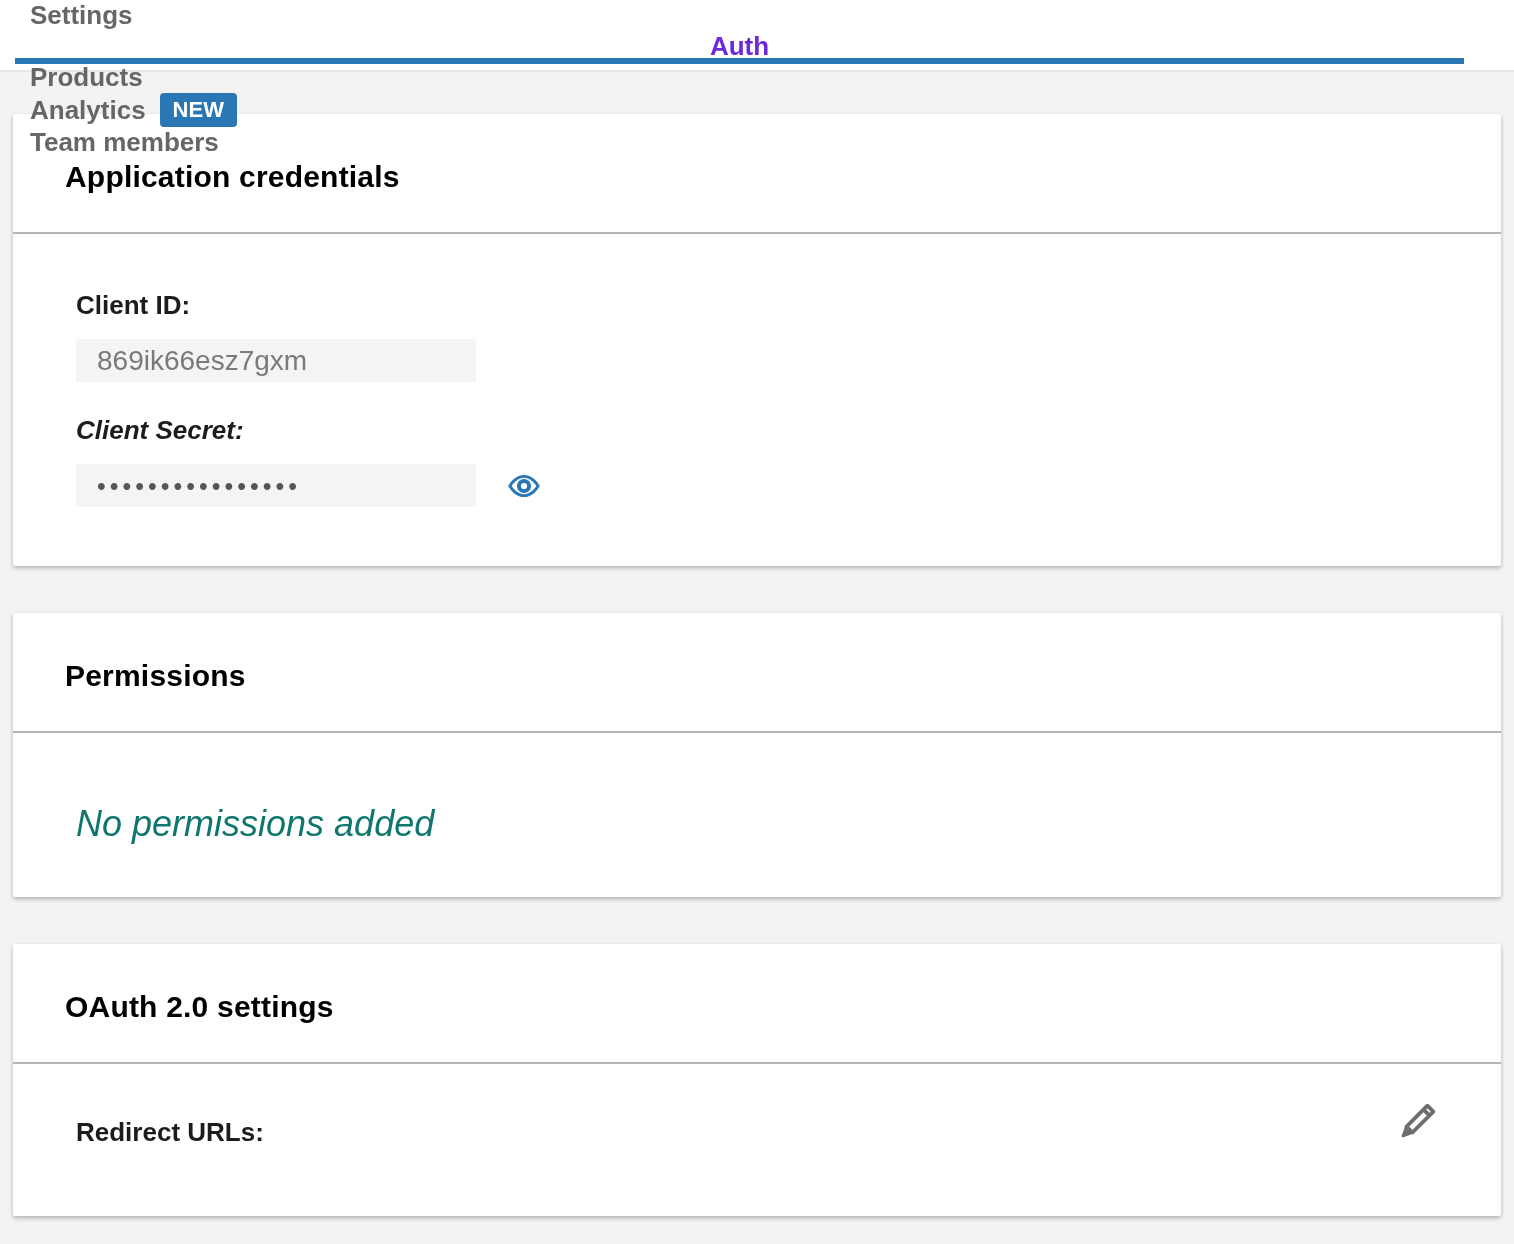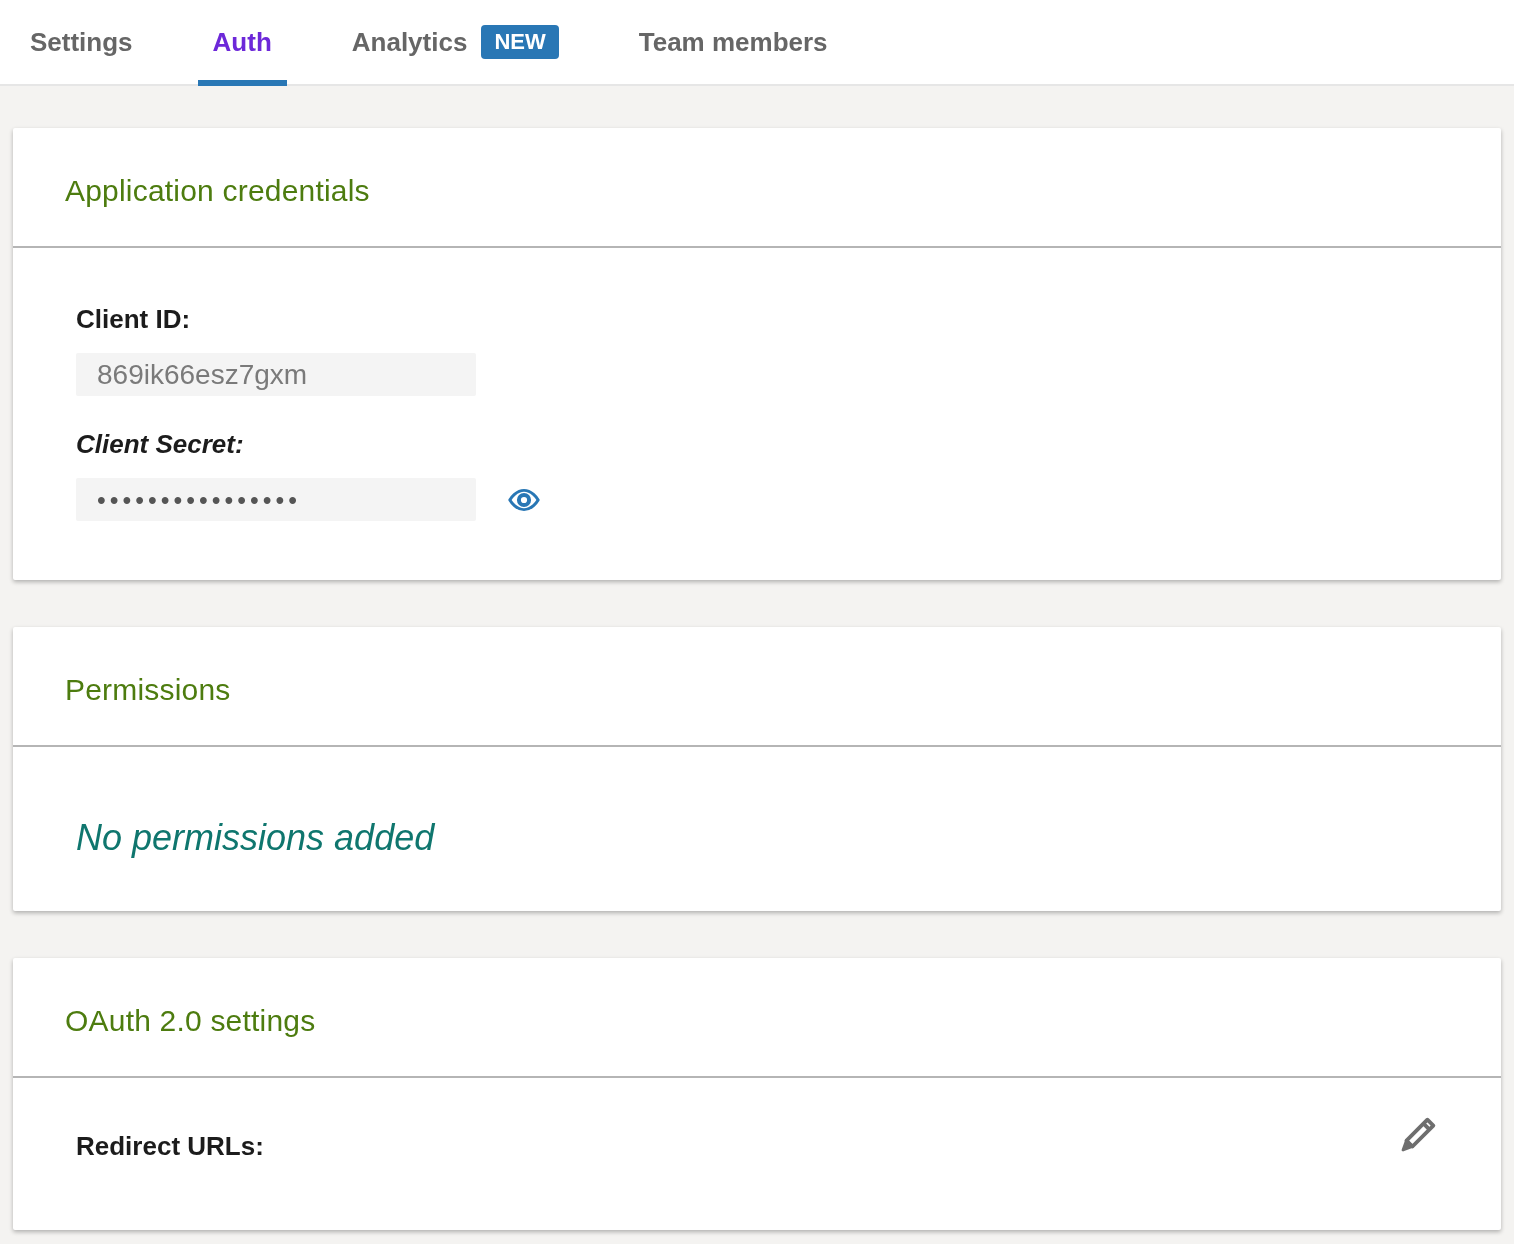--- a/index.html
+++ b/index.html
@@ -7,26 +7,27 @@
     width: 1514px;
     height: 1244px;
     background: #f4f3f1;
     font-family: "Liberation Sans", sans-serif;
     color: #1c1c1c;
     overflow: hidden;
   }
 
   
   .tabbar {
-    height: 86px;
+    height: 72px;
     background: #ffffff;
     border-bottom: 2px solid #e6e6e6;
     display: flex;
     align-items: stretch;
     padding-left: 15px;
+    flex-direction: column;
   }
   .tab {
     display: flex;
     align-items: center;
     padding: 0 15px;
     margin-right: 50px;
     font-size: 26px;
     font-weight: 600;
     color: #666666;
     cursor: pointer;
@@ -62,22 +63,22 @@
     box-shadow: 0 2px 4px rgba(0,0,0,0.28);
   }
   .card-1 { margin-top: 42px; }
   .card-2, .card-3 { margin-top: 47px; }
   .card-header {
     padding: 46px 52px 38px 52px;
     border-bottom: 2px solid #b5b5b5;
   }
   .card-title {
     font-size: 30px;
-    font-weight: 400;
-    color: #4d7c0f;
+    font-weight: 700;
+    color: #000000;
     letter-spacing: 0.2px;
   }
   .card-body { position: relative; margin-left: 11px; }
   .card-1 .card-body { padding: 56px 52px 59px 52px; }
   .card-2 .card-body { padding: 70px 52px 52px 52px; }
   .card-3 .card-body { padding: 53px 52px 52px 52px; }
 
   .field-label {
     font-size: 26px;
     font-weight: 700;
@@ -145,20 +146,23 @@
 </style>
 </head>
 <body>
 
 <nav class="tabbar">
   <div class="tab">
     <span>Settings</span>
   </div>
   <div class="tab active">
     <span>Auth</span>
+  </div>
+  <div class="tab">
+    <span>Products</span>
   </div>
   <div class="tab">
     <span>Analytics</span>
     <span class="new-badge">NEW</span>
   </div>
   <div class="tab">
     <span>Team members</span>
   </div>
 </nav>
 

